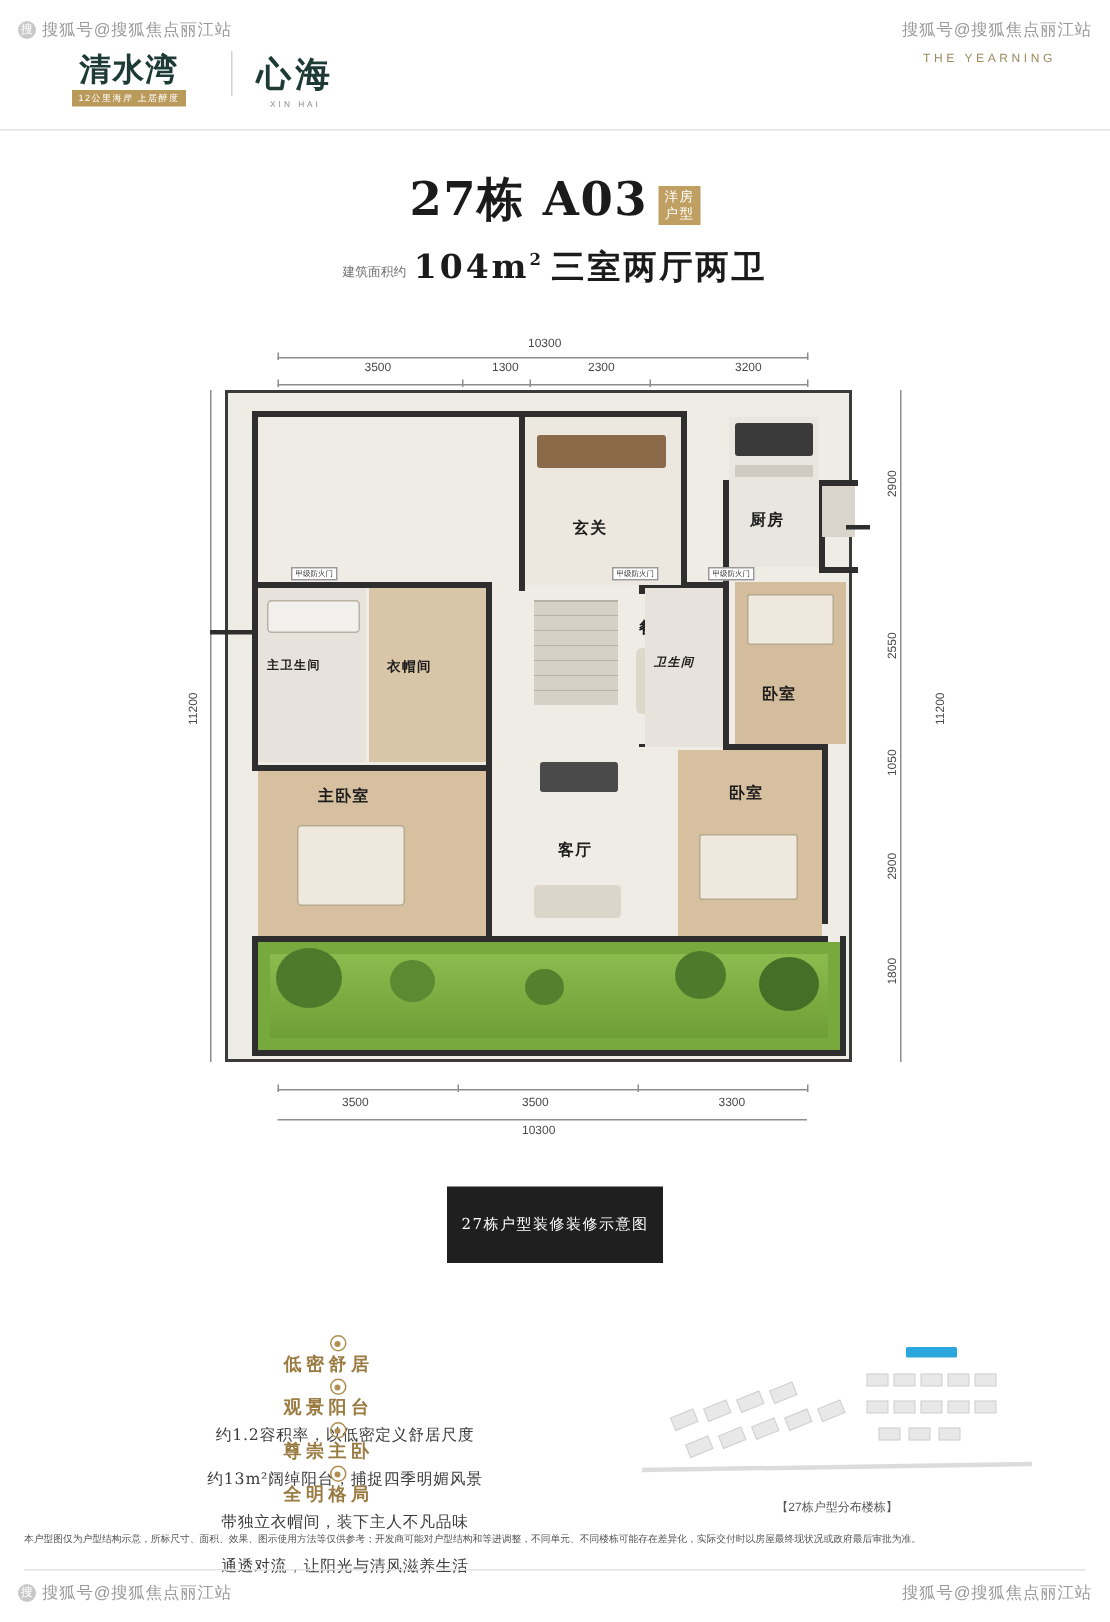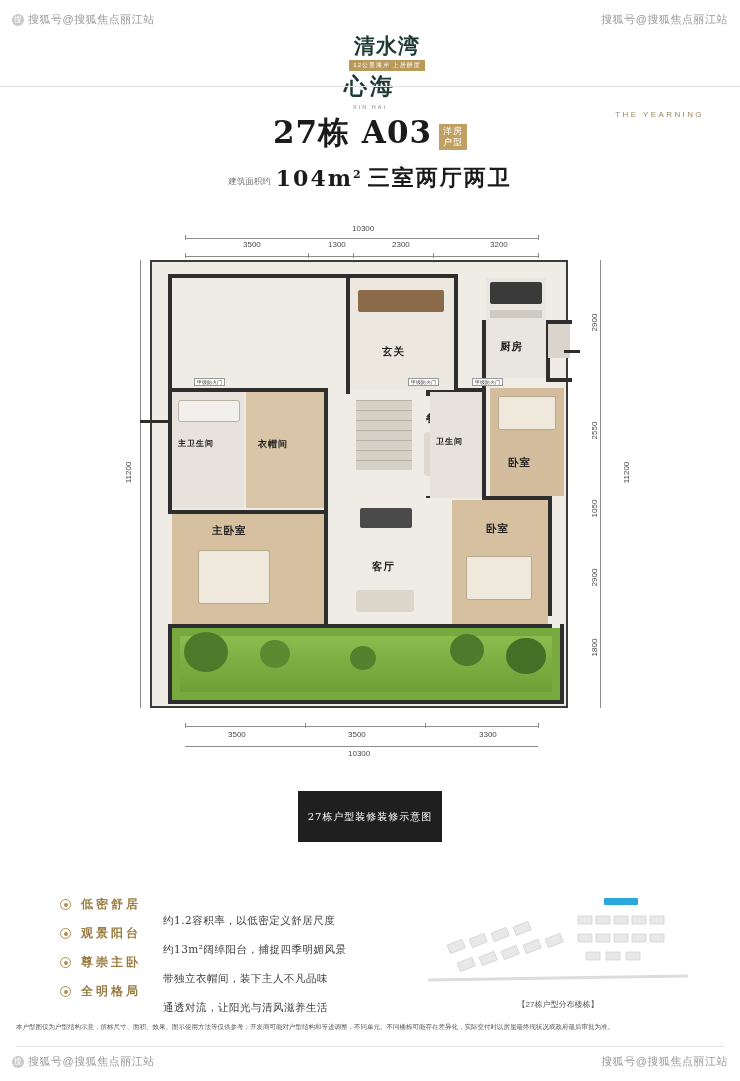--- a/index.html
+++ b/index.html
@@ -29,21 +29,21 @@
     display:flex; align-items:center; justify-content:center;
   }
   .wm-tl { left: 12px; top: 12px; }
   .wm-tr { right: 12px; top: 12px; }
   .wm-bl { left: 12px; bottom: 12px; }
   .wm-br { right: 12px; bottom: 12px; }
 
   
   .header {
     position: absolute; left:0; top: 34px; width: 740px; height: 52px;
-    display: flex; align-items: center; flex-direction: column;
+    display: flex; align-items: flex-start;
   }
   .logo-left {
     margin-left: 34px;
     display:flex; flex-direction: column; align-items:center;
     width: 104px;
   }
   .logo-left .zh {
     font-family: "DejaVu Serif", serif;
     font-size: 21px; font-weight:bold; color:#1d3a34; letter-spacing:1px;
     line-height:1.1;
@@ -140,21 +140,21 @@
   .plan-caption span {
     background:#1f1f1f; color:#fff; font-size:10px; padding:20px 10px; letter-spacing:1px;
     font-family:"DejaVu Serif", serif;
   }
 
   
   .features {
     position:absolute; left: 60px; top: 890px; width: 340px;
   }
   .feat-row {
-    display:flex; align-items:center; height: 29px;
+    display:flex; align-items:center; height: 29px; flex-direction: column;
   }
   .feat-bullet {
     width: 11px; height: 11px; border-radius:50%; border:1px solid #b08f52;
     display:flex; align-items:center; justify-content:center; margin-right:10px; flex:0 0 auto;
   }
   .feat-bullet i {
     width:4px; height:4px; border-radius:50%; background:#b08f52; display:block;
   }
   .feat-title {
     font-family:"DejaVu Serif", serif; font-size: 12px; color:#9a7c43;
@@ -314,21 +314,21 @@
     <div class="room" style="left:274px; top:172px; width:48px; height:44px; background:#ded8cc; border-radius:4px;"></div>
 
     <div class="room" style="left:22px; top:132px; width:72px; height:116px; background:#e7e3dc;"></div>
     <div class="room" style="left:28px; top:140px; width:62px; height:22px; background:#f2f0ec; border:1px solid #b9b2a4; border-radius:3px;"></div>
     <div class="rm-label" style="left:28px; top:178px; font-size:8px;">主卫生间</div>
 
     <div class="room" style="left:96px; top:132px; width:78px; height:116px; background:#d9c6a8;"></div>
     <div class="rm-label" style="left:108px; top:178px; font-size:9px;">衣帽间</div>
 
     <div class="room" style="left:280px; top:132px; width:52px; height:106px; background:#e7e3dc;"></div>
-    <div class="rm-label" style="left:286px; top:176px; font-size:8px;">卫生间</div>
+    <div class="rm-label" style="left:286px; top:176px; font-size:8px;font-style:italic;">卫生间</div>
 
     <div class="room" style="left:340px; top:128px; width:74px; height:108px; background:#d3bd9c;"></div>
     <div class="room" style="left:348px; top:136px; width:58px; height:34px; background:#efe8dc; border:1px solid #b5a98f; border-radius:2px;"></div>
     <div class="rm-label" style="left:358px; top:196px;">卧室</div>
 
     <div class="room" style="left:22px; top:254px; width:152px; height:110px; background:#d6c0a0;"></div>
     <div class="room" style="left:48px; top:290px; width:72px; height:54px; background:#efe8dc; border:1px solid #b5a98f; border-radius:3px;"></div>
     <div class="rm-label" style="left:62px; top:264px;font-family:Liberation Serif, serif;">主卧室</div>
 
     <div class="room" style="left:192px; top:240px; width:112px; height:124px; background:#efece5;"></div>

